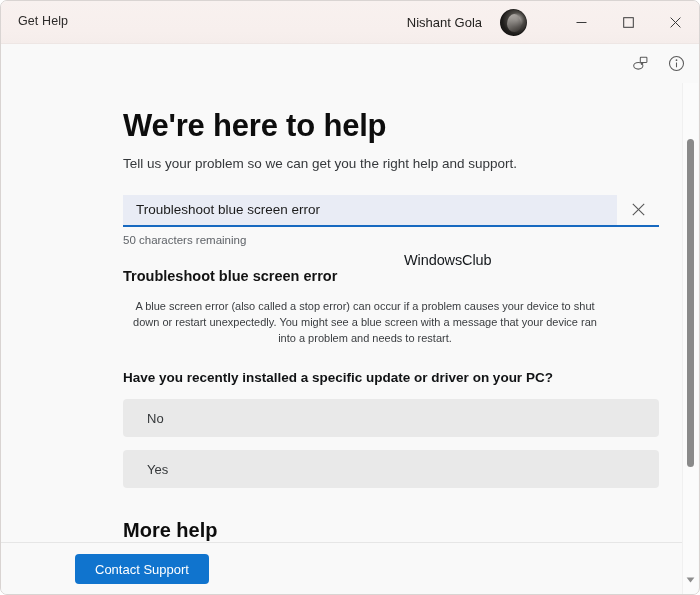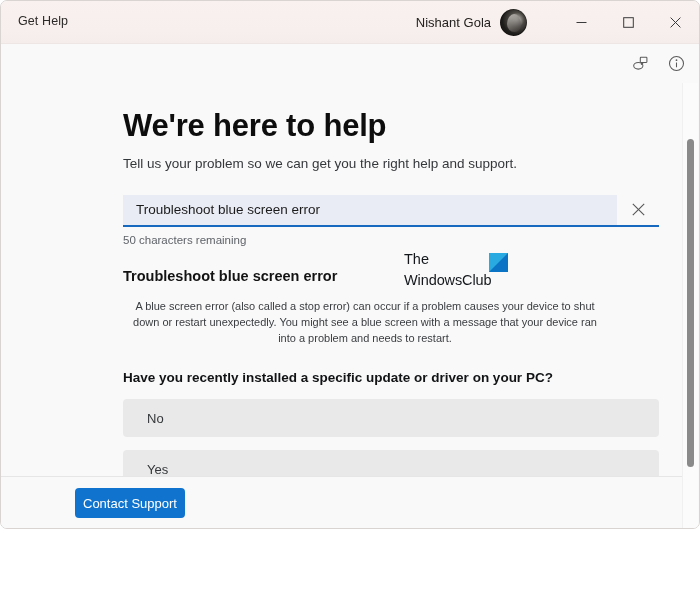--- a/index.html
+++ b/index.html
@@ -11,21 +11,21 @@
     height: 595px;
     overflow: hidden;
     font-family: "Liberation Sans", sans-serif;
     background: #ffffff;
     -webkit-font-smoothing: antialiased;
   }
 
   .window {
     position: relative;
     width: 700px;
-    height: 529px;
+    height: 595px;
     box-sizing: border-box;
     border: 1px solid #d9d4d2;
     border-radius: 7px;
     overflow: hidden;
     background: #f9f9f9;
   }
 
   
   .titlebar {
     position: relative;
@@ -43,21 +43,21 @@
     color: #2c2a29;
     letter-spacing: .1px;
   }
   .account {
     position: absolute;
     right: 172px;
     top: 0;
     height: 42px;
     display: flex;
     align-items: center;
-    gap: 9px;
+    gap: 18px;
     cursor: default;
   }
   .account-name {
     font-size: 13px;
     color: #242220;
   }
   .avatar {
     width: 27px;
     height: 27px;
     border-radius: 50%;
@@ -284,21 +284,21 @@
     width: 684px;
     height: 51px;
     background: #f9f9f9;
     border-top: 1px solid #e6e6e6;
   }
   .contact-btn {
     position: absolute;
     left: 74px;
     top: 11px;
     height: 30px;
-    padding: 0 8px;
+    padding: 0 20px;
     background: #1074ce;
     color: #ffffff;
     border: 0;
     border-radius: 4px;
     font-family: "Liberation Sans", sans-serif;
     font-size: 13px;
     cursor: default;
   }
 
   
@@ -408,24 +408,20 @@
       <div class="question">Have you recently installed a specific update or driver on your PC?</div>
 
       <div class="options">
         <button class="option">No</button>
         <button class="option">Yes</button>
       </div>
 
       <h2 class="more-help">More help</h2>
 
       <div class="watermark">
-        <div class="wm-row">
-          <span class="wm-the">The</span>
-          <span class="wm-logo"></span>
-        </div>
         <div class="wm-name">WindowsClub</div>
       </div>
 
     </div>
   </div>
 
   <div class="footer">
     <button class="contact-btn">Contact Support</button>
   </div>
 

